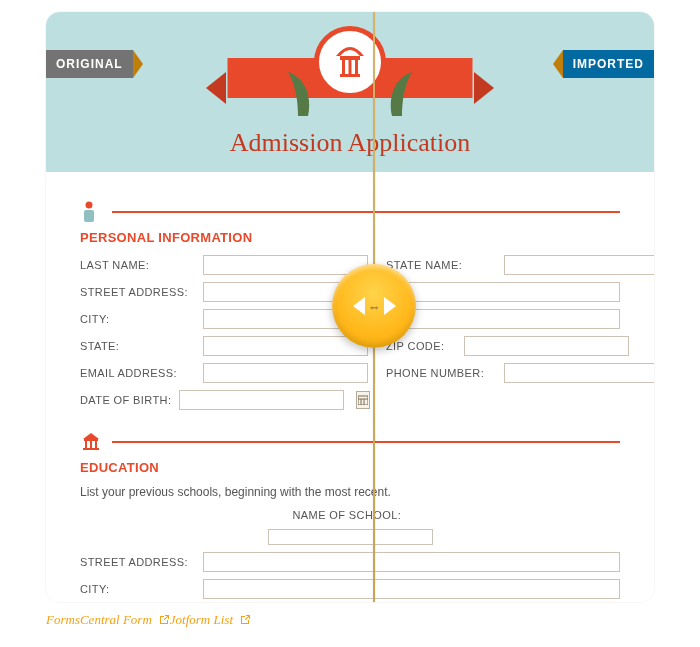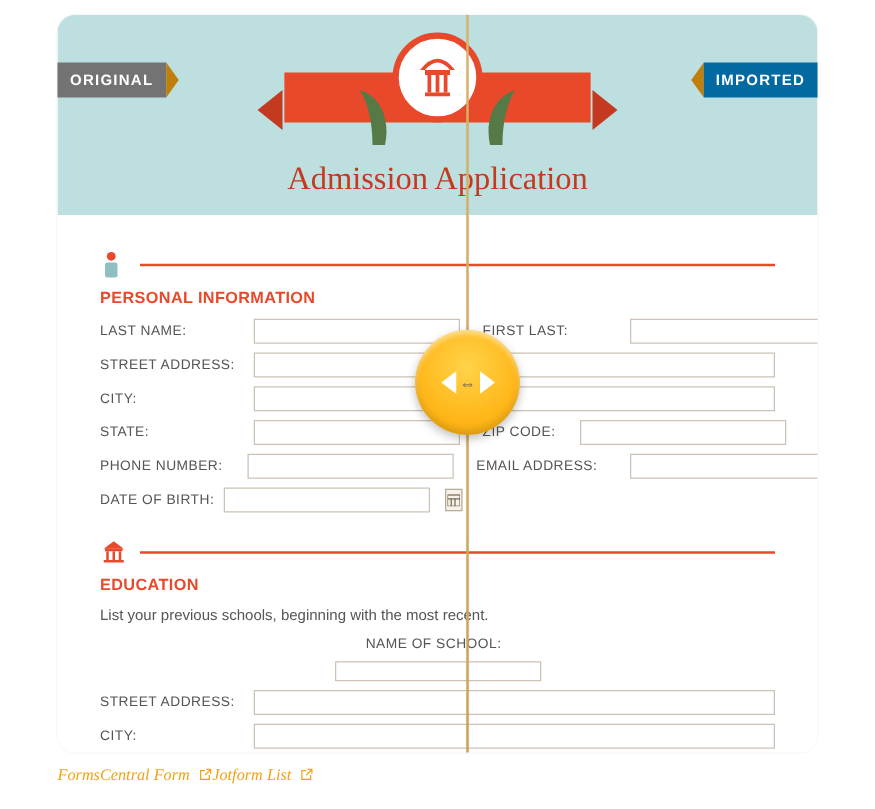--- a/index.html
+++ b/index.html
@@ -207,21 +207,21 @@
       <span class="line"></span>
     </div>
     <div class="sec-title">PERSONAL INFORMATION</div>
 
     <div class="row">
       <div class="fld left">
         <span class="lbl">LAST NAME:</span>
         <input class="inp" style="">
       </div>
       <div class="fld right">
-        <span class="lbl">FIRST LAST:</span>
+        <span class="lbl">STATE NAME:</span>
         <input class="inp" style="">
       </div>
     </div>
     <div class="row">
       <div class="fld left" style="width:100%;">
         <span class="lbl">STREET ADDRESS:</span>
         <input class="inp" style="">
       </div>
     </div>
     <div class="row">
@@ -234,26 +234,26 @@
       <div class="fld left">
         <span class="lbl">STATE:</span>
         <input class="inp" style="">
       </div>
       <div class="fld right">
         <span class="lbl" style="width:70px;">ZIP CODE:</span>
         <input class="inp" style="">
       </div>
     </div>
     <div class="row">
+      <div class="fld left">
+        <span class="lbl">EMAIL ADDRESS:</span>
+        <input class="inp" style="">
+      </div>
       <div class="fld right">
         <span class="lbl">PHONE NUMBER:</span>
-        <input class="inp" style="">
-      </div>
-      <div class="fld left">
-        <span class="lbl">EMAIL ADDRESS:</span>
         <input class="inp" style="">
       </div>
     </div>
     <div class="row" style="margin-bottom:20px;">
       <div class="fld left">
         <span class="lbl">DATE OF BIRTH:</span>
         <input class="inp" style="">
         <span class="cal-btn">
           <svg width="10" height="10" viewBox="0 0 10 10">
               <rect x="0" y="1" width="10" height="9" fill="none" stroke="#7a6b55"></rect>

